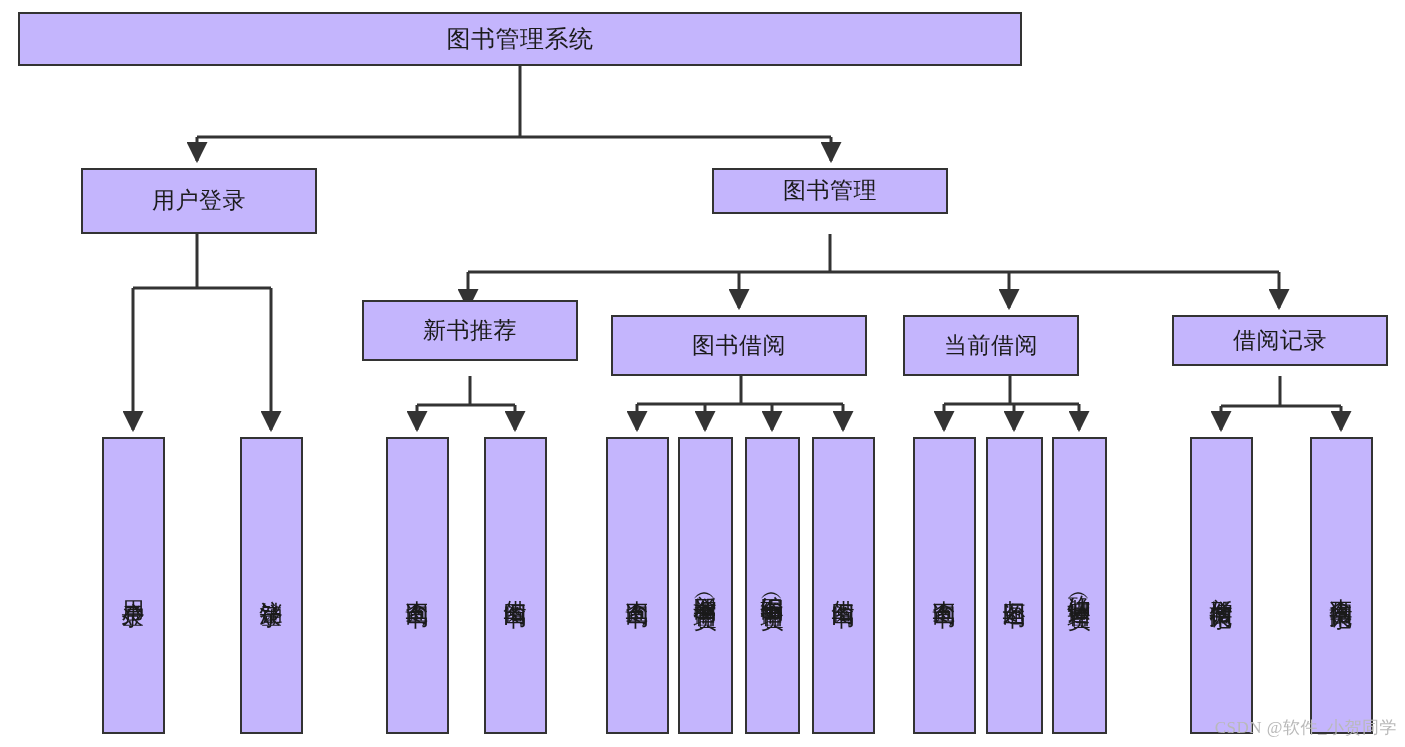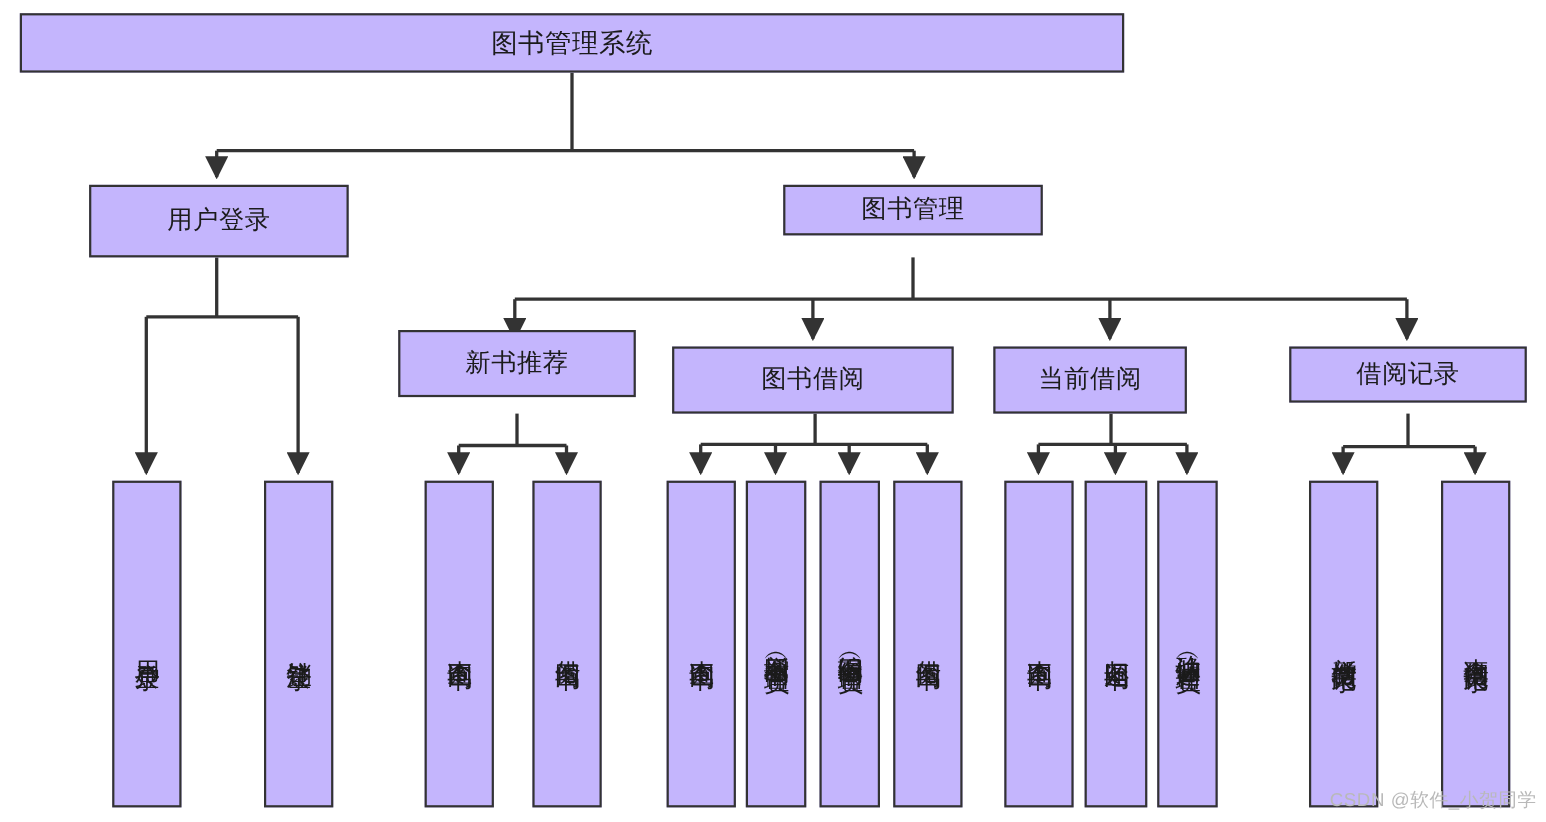--- a/index.html
+++ b/index.html
@@ -60,21 +60,21 @@
     pointer-events: none;
   }
   #watermark {
     position: absolute;
     right: 8px;
     bottom: 8px;
     font-size: 17px;
     color: #b9b9b9;
     letter-spacing: 0.5px;
     white-space: nowrap;
-    font-family: Liberation Sans, sans-serif;
+    font-family: Liberation Serif, serif;
   }
 </style>
 </head>
 <body>
 
 <div id="diagram">
 
   <svg id="connectors" viewBox="0 0 1405 747" xmlns="http://www.w3.org/2000/svg">
     <defs>
       <marker id="arrow" viewBox="0 0 10 10" refX="9" refY="5" markerWidth="7" markerHeight="7" orient="auto-start-reverse">

